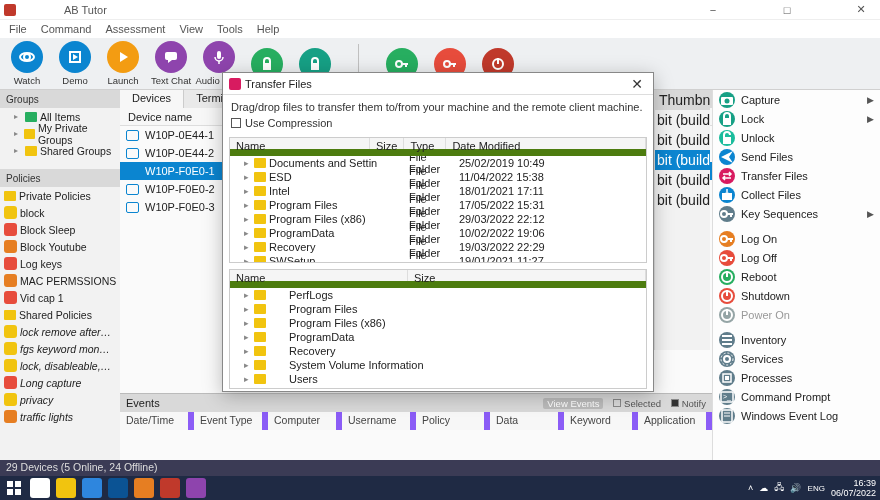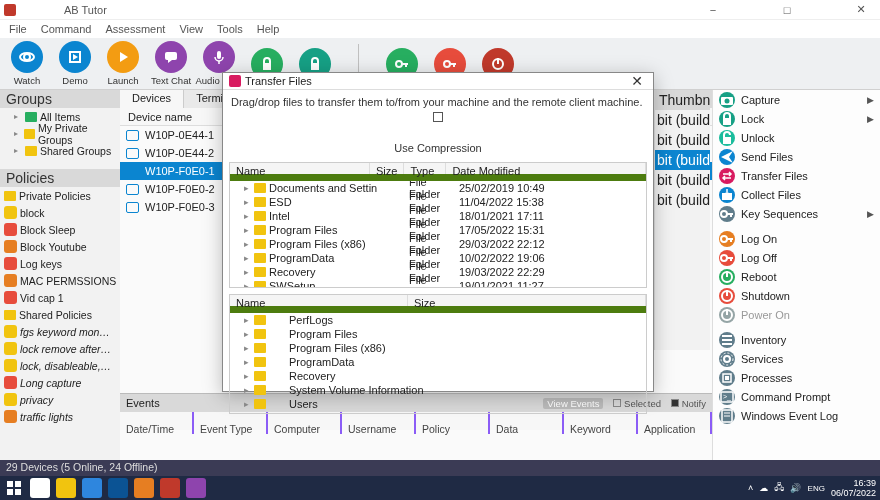--- a/index.html
+++ b/index.html
@@ -27,21 +27,21 @@
   .c-green { background: #27ae60; }
   .c-dgreen { background: #16a085; }
   .c-red { background: #e74c3c; }
   .c-redd { background: #c0392b; }
 
   
   .main { display: flex; height: 370px; }
 
   
   .sidebar { width: 120px; background: #f2f2f2; display: flex; flex-direction: column; overflow-y: auto; }
-  .panel-h { background: #d9d9d9; color: #333; font-size: 14px; padding: 3px 6px; height: 18px; display: flex; align-items: center;}
+  .panel-h { background: #d9d9d9; color: #333; font-size: 10px; padding: 3px 6px; height: 18px; display: flex; align-items: center;}
   .tree-item { display: flex; align-items: center; height: 17px; padding: 0 4px 0 14px; gap: 3px; font-size: 10.5px; }
   .folder-icon { width: 12px; height: 10px; background: #f1c40f; border-radius: 1px; display: inline-block; }
   .folder-green { background: #27ae60; }
   .pol-item { display: flex; align-items: center; height: 17px; padding: 0 4px; gap: 3px; font-size: 10.5px; white-space: nowrap; overflow: hidden; text-overflow: ellipsis; }
   .pol-icon { width: 13px; height: 13px; border-radius: 3px; display: inline-flex; align-items: center; justify-content: center; font-size: 8px; color:#fff; flex-shrink: 0;}
   .picon-red { background: #e74c3c; }
   .picon-orange { background: #e67e22; }
   .picon-yellow { background: #f1c40f; }
   .italic { font-style: italic; }
 
@@ -51,38 +51,38 @@
   .tab { padding: 2px 12px; font-size: 11px; background:#e9e9e9; border-right:1px solid #ccc;}
   .tab.active { background: #f7f7f7; }
   .list-head { height: 18px; border-bottom: 1px solid #ddd; display: flex; align-items: center; padding-left: 8px; font-size: 11px; background:#f7f7f7;}
   .dev-row { height: 18px; display: flex; align-items: center; padding: 0 6px; gap: 6px; font-size: 11px;}
   .dev-row.selected2 { background: #0b85d0; color:#fff; }
   .monitor-icon { width: 13px; height: 11px; border: 1.5px solid #0b85d0; border-radius: 2px; display:inline-block;}
 
   .events { border-top: 1px solid #bbb; }
   .events-h { background: #d9d9d9; display:flex; justify-content:space-between; height: 18px; padding: 2px 6px; align-items:center;}
   .events-cols { display: flex; height: 18px; background: #f7f7f7; font-size: 10.5px; color:#444;}
-  .events-cols > div { flex:1; padding: 11px 6px; border-right:2px solid #8b5cf6;}
+  .events-cols > div { flex:1; padding: 2px 6px; border-right:6px solid #8b5cf6;}
 
   
   .right { width: 168px; background: #fdfdfd; border-left: 1px solid #ddd; display: flex; flex-direction: column;}
   .right .panel-h { background: #d9d9d9; }
   .d-item { display: flex; align-items: center; height: 19px; padding: 0 6px; gap: 6px; font-size: 11px;}
   .d-item .chev { margin-left:auto; color:#555; font-size:9px;}
   .d-icon { width: 16px; height: 16px; border-radius: 50%; display:inline-flex; align-items:center; justify-content:center; color:#fff; font-size:9px; flex-shrink:0;}
   .gray { color:#999; }
   .bg-teal{background:#16a085;} .bg-blue{background:#0b85d0;} .bg-cyan{background:#1abc9c;}
   .bg-mag{background:#d81b60;} .bg-orange{background:#e67e22;} .bg-red{background:#e74c3c;}
   .bg-green{background:#27ae60;} .bg-gray{background:#95a5a6;} .bg-slate{background:#607d8b;}
   .dialog { position: absolute; left: 222px; top: 72px; width: 432px; height: 320px; background: #fff; border: 1px solid #888; box-shadow: 0 4px 18px rgba(0,0,0,0.25); display:flex; flex-direction:column; z-index: 50;}
   .dlg-title { height: 22px; background: #fff; border-bottom: 1px solid #ddd; display:flex; align-items:center; padding:0 6px; gap:4px;}
   .dlg-title .dlg-icon{ width:12px;height:12px;background:#d81b60;border-radius:2px;}
   .dlg-title .x { margin-left:auto; font-size: 14px; color:#333; padding:0 4px;}
   .dlg-body { padding: 6px 8px; font-size: 11px; color:#333;}
-  .dlg-check { display:flex; align-items:center; gap:20px; margin-top:4px;flex-direction:column;}
+  .dlg-check { display:flex; align-items:center; gap:4px; margin-top:4px;}
   .dlg-check .box{width:10px;height:10px;border:1px solid #555;}
   .file-pane { border:1px solid #ccc; margin:2px 6px 0 6px; height: 126px; display:flex; flex-direction:column; }
   .file-pane.lower { height: 120px; margin-top: 6px;}
   .fcols { display:flex; background:#f5f5f5; border-bottom:7px solid #4d7c0f; height:18px; font-size:11px;}
   .fcols > div { border-right:1px solid #ddd; padding:2px 6px;}
   .fc-name{flex: 0 0 140px;} .fc-size{flex:0 0 32px;} .fc-type{flex:0 0 42px;} .fc-date{flex:1;}
   .fc-name2{flex: 0 0 178px;} .fc-size2{flex:1;}
   .frows { overflow-y:scroll; flex:1;}
   .frow { display:flex; height:14px; align-items:center; font-size:11px; padding-left: 14px;}
   .frow .arr{ width:10px; color:#888; font-size:9px;}
@@ -279,25 +279,25 @@
           <span>Vid cap 1</span>
         </div>
       </div>
     <div class="tree-item" style="padding-left:4px;">
       <span class="folder-icon"></span>
       <span>Shared Policies</span>
     </div>
     <div id="shared-pol">
         <div class="pol-item italic">
           <span class="pol-icon picon-yellow"></span>
-          <span>fgs keyword mon…</span>
+          <span>lock remove after…</span>
         </div>
         <div class="pol-item italic">
           <span class="pol-icon picon-yellow"></span>
-          <span>lock remove after…</span>
+          <span>fgs keyword mon…</span>
         </div>
         <div class="pol-item italic">
           <span class="pol-icon picon-yellow"></span>
           <span>lock, disableable,…</span>
         </div>
         <div class="pol-item italic">
           <span class="pol-icon picon-red"></span>
           <span>Long capture</span>
         </div>
         <div class="pol-item italic">

